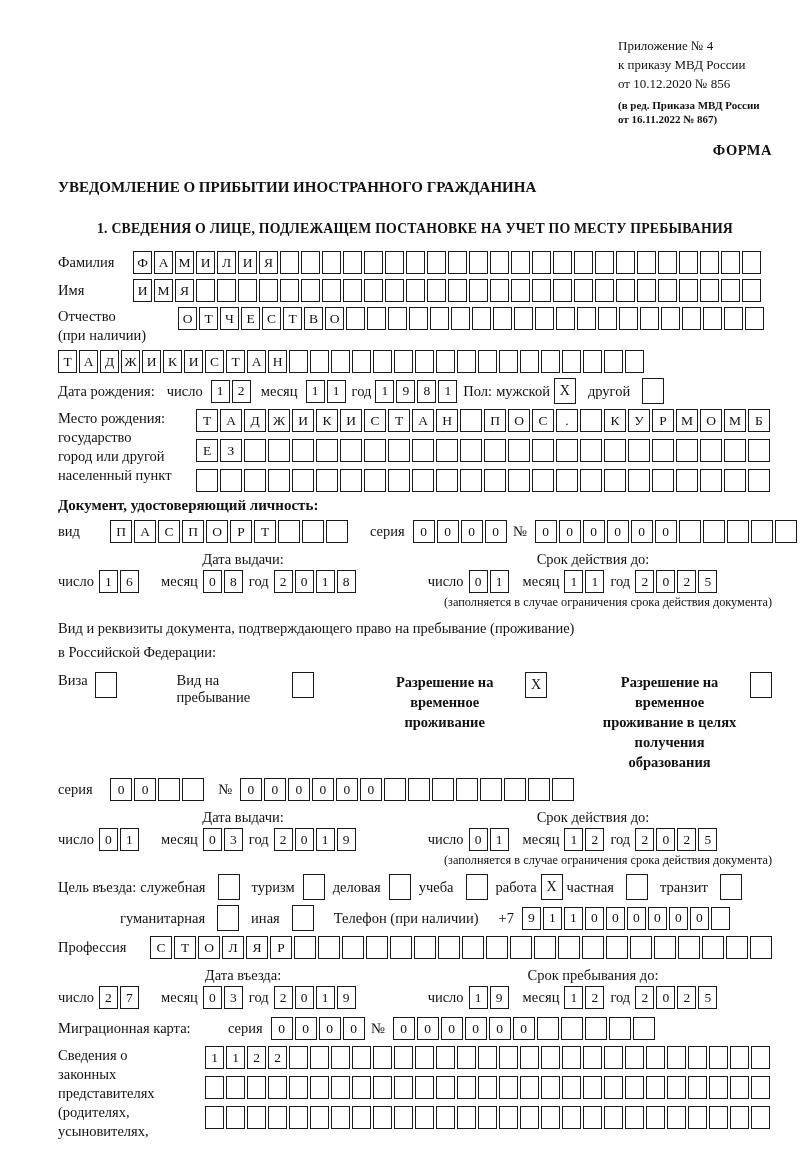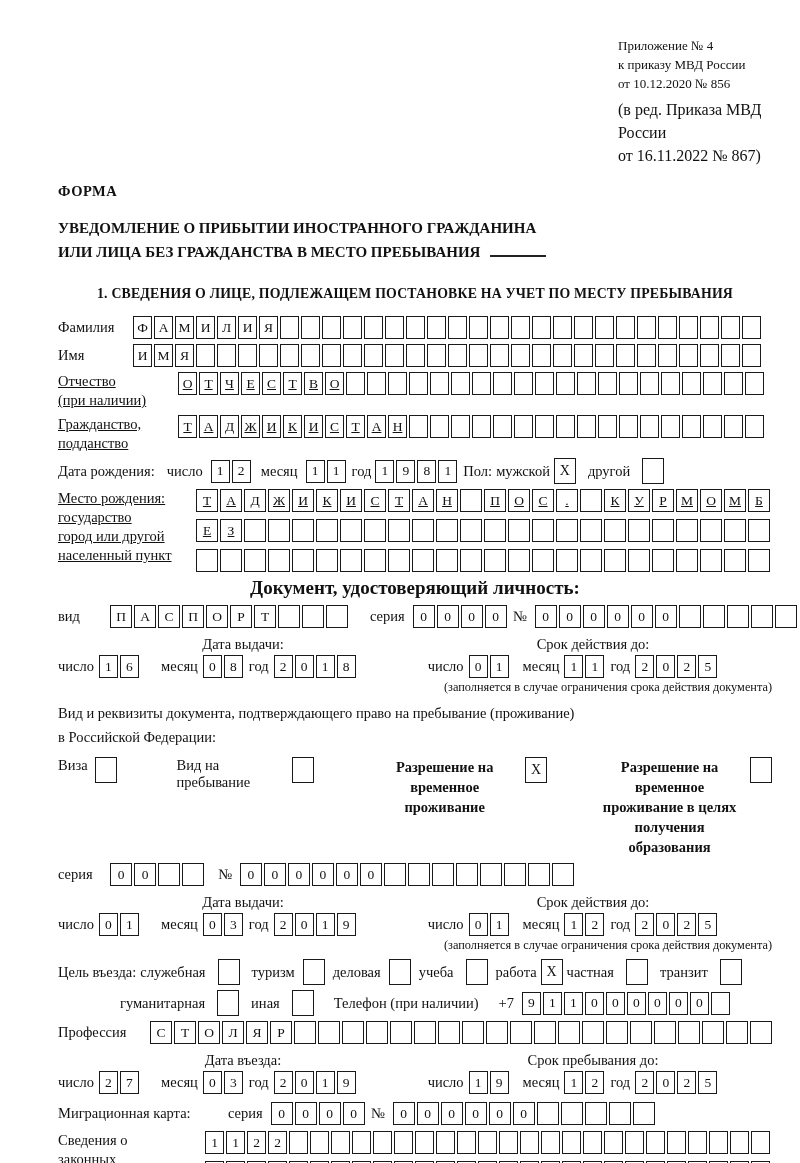--- a/index.html
+++ b/index.html
@@ -6,30 +6,30 @@
   html,body { background:#fff; }
   body {
     width:800px; height:1163px; overflow:hidden;
     font-family:"Liberation Serif","DejaVu Serif",serif;
     color:#111; font-size:14.5px;
   }
   .page { padding:36px 28px 0 58px; }
 
   
   .hdr-block { margin-left:560px; font-size:13px; line-height:19px; }
-  .hdr-sub { margin-left:560px; font-size:16px; line-height:23px; margin-top:5px; }
-  .forma { text-align:left; font-weight:bold; margin-top:16px; font-size:14.5px; letter-spacing:.5px; }
+  .hdr-sub { margin-left:560px; font-size:11px; line-height:14px; margin-top:5px;font-weight:bold; }
+  .forma { text-align:right; font-weight:bold; margin-top:16px; font-size:14.5px; letter-spacing:.5px; }
 
   .title { text-align:left; font-weight:bold; font-size:15px; margin-top:16px; line-height:24px; }
   .blank-line { display:inline-block; width:56px; border-bottom:2px solid #222; height:14px; margin-left:10px; }
   .section-heading { text-align:center; font-weight:bold; font-size:13.8px; margin-top:22px; letter-spacing:.2px; }
 
   .formbody { margin-top:14px; }
   .row { display:flex; align-items:center; margin-bottom:5px; }
-  .row-top { align-items:flex-start;text-decoration:underline; }
+  .row-top { align-items:flex-start; }
   .lbl { flex:0 0 auto; }
   .lbl-lines div { line-height:19px; }
 
   .cells { display:flex; flex-wrap:nowrap; }
   .cell {
     display:inline-flex; width:19px; height:23px; margin-right:2px;
     border:1.6px solid #1a1a1a; align-items:center; justify-content:center;
     font-size:13.5px; flex:0 0 auto; background:#fff;
   }
   .cell.wide { width:22px; }
@@ -40,21 +40,21 @@
   .gap4{width:4px;flex:0 0 auto;} .gap8{width:8px;flex:0 0 auto;} .gap12{width:12px;flex:0 0 auto;} .gap20{width:20px;flex:0 0 auto;}
 
   .dates { margin-top:8px; }
   .dates-head { display:flex; }
   .dates-head .dh-left { width:370px; text-align:center; }
   .dates-head .dh-right { width:330px; text-align:center; }
   .dates-fields { display:flex; align-items:center; margin-top:2px; }
   .dgroup { display:flex; align-items:center; }
   .dgroup .dlbl { margin:0 5px 0 0; }
   .note { font-size:12.3px; text-align:right; margin:2px 0 6px 0; }
-  .center-heading { text-align:center; font-weight:bold; font-size:19px; margin:4px 0 6px 0; }
+  .center-heading { font-weight:bold; font-size:15px; margin:4px 0 6px 0; }
 
   .opt { display:flex; align-items:flex-start; }
   .opt .olbl { margin-right:7px; }
   .opt .olbl-multi { text-align:center; line-height:20px; margin-right:10px;font-weight:bold; }
   .residence-row { display:flex; align-items:flex-start; margin:8px 0 6px 0;gap:20px; }
 
   .reps { display:flex; align-items:flex-start; margin-top:6px; }
   .reps .lbl-lines { width:148px; }
   .reps-rows .cells { margin-bottom:7px; }
   .mt2{margin-top:2px;} .mt6{margin-top:6px;} .mt8{margin-top:8px;}
@@ -70,21 +70,20 @@
     <div>от 10.12.2020 № 856</div>
   </div>
   <div class="hdr-sub">
     <div>(в ред. Приказа МВД России</div>
     <div>от 16.11.2022 № 867)</div>
   </div>
   <div class="forma">ФОРМА</div>
 
   <div class="title">
     <div>УВЕДОМЛЕНИЕ О ПРИБЫТИИ ИНОСТРАННОГО ГРАЖДАНИНА</div>
-    <div><span>ИЛИ ЛИЦА БЕЗ ГРАЖДАНСТВА В МЕСТО ПРЕБЫВАНИЯ</span><span class="blank-line"></span></div>
   </div>
 
   <div class="section-heading">1. СВЕДЕНИЯ О ЛИЦЕ, ПОДЛЕЖАЩЕМ ПОСТАНОВКЕ НА УЧЕТ ПО МЕСТУ ПРЕБЫВАНИЯ</div>
 
   <div class="formbody">
 
     <div class="row">
       <div class="lbl" style="width:75px">Фамилия</div>
       <div class="cells">
           <span class="cell">Ф</span>
@@ -187,24 +186,20 @@
           <span class="cell"></span>
           <span class="cell"></span>
           <span class="cell"></span>
           <span class="cell"></span>
           <span class="cell"></span>
           <span class="cell"></span>
         </div>
     </div>
 
     <div class="row row-top">
-      <div class="lbl lbl-lines" style="width:120px">
-        <div>Гражданство,</div>
-        <div>подданство</div>
-      </div>
       <div class="cells">
           <span class="cell">Т</span>
           <span class="cell">А</span>
           <span class="cell">Д</span>
           <span class="cell">Ж</span>
           <span class="cell">И</span>
           <span class="cell">К</span>
           <span class="cell">И</span>
           <span class="cell">С</span>
           <span class="cell">Т</span>

